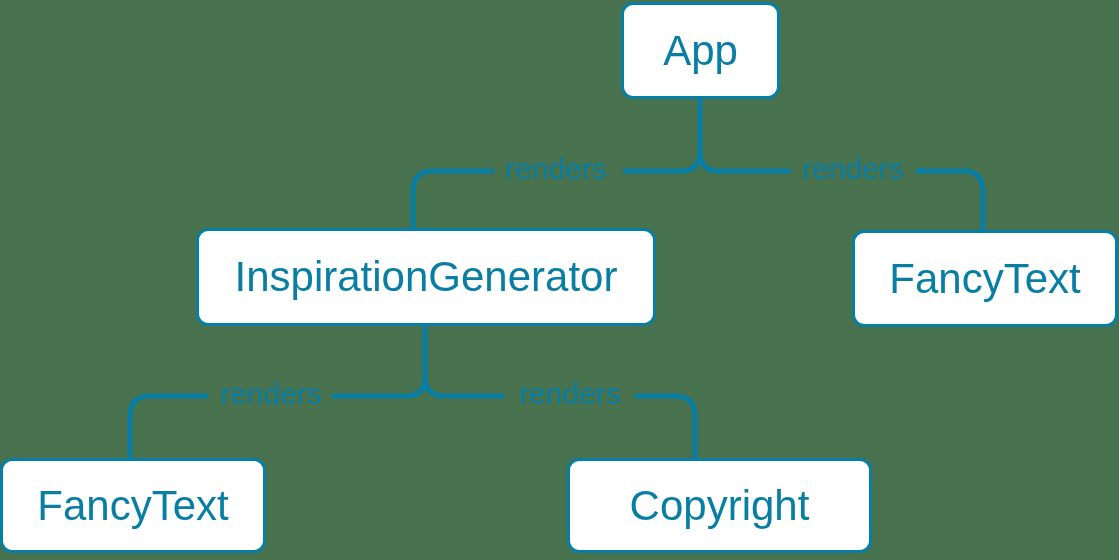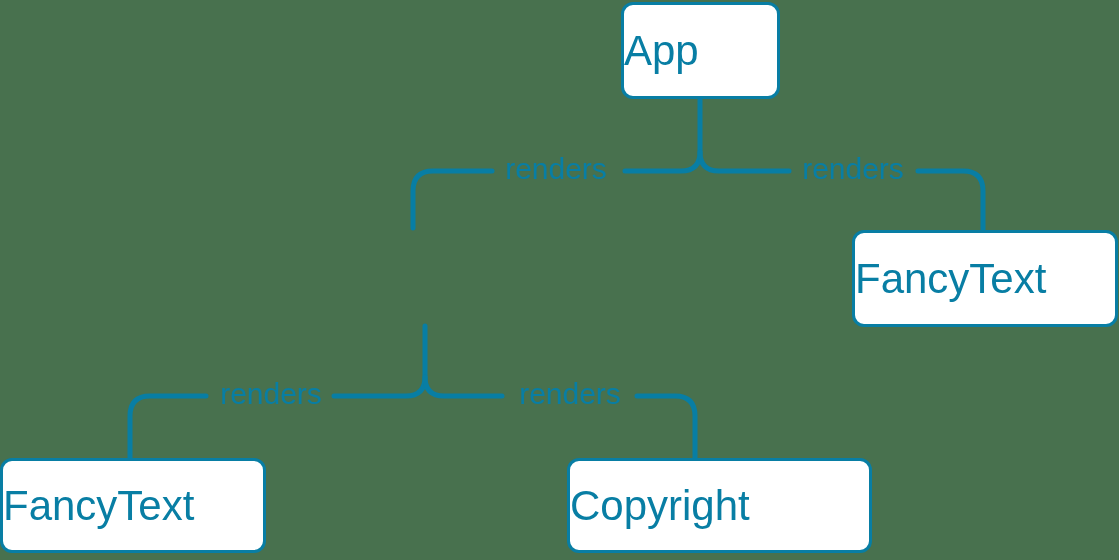--- a/index.html
+++ b/index.html
@@ -28,21 +28,21 @@
   .edges-svg path{
     fill:none;
     stroke:var(--accent);
     stroke-width:5;
     stroke-linecap:round;
   }
   .node{
     position:absolute;
     display:flex;
     align-items:center;
-    justify-content:flex-start;
+    justify-content:center;
     background:var(--box-fill);
     border:3px solid var(--accent);
     border-radius:12px;
     color:var(--accent);
     font-size:42px;
     font-weight:500;
     white-space:nowrap;
     box-sizing:border-box;
   }
   .node-app        {left:621px; top:2px;   width:159px; height:97px;}
@@ -80,20 +80,23 @@
     <path d="M206 396 H150 Q130 396 130 416 V458"></path>
 
     <path d="M425 377 Q425 396 444 396 H502"></path>
     <path d="M637 396 H675 Q695 396 695 416 V458"></path>
   </svg>
 
   <div class="node node-app">
     <span>App</span>
   </div>
 
+  <div class="node node-inspiration">
+    <span>InspirationGenerator</span>
+  </div>
 
   <div class="node node-fancy-right">
     <span>FancyText</span>
   </div>
 
   <div class="node node-fancy-left">
     <span>FancyText</span>
   </div>
 
   <div class="node node-copyright">

